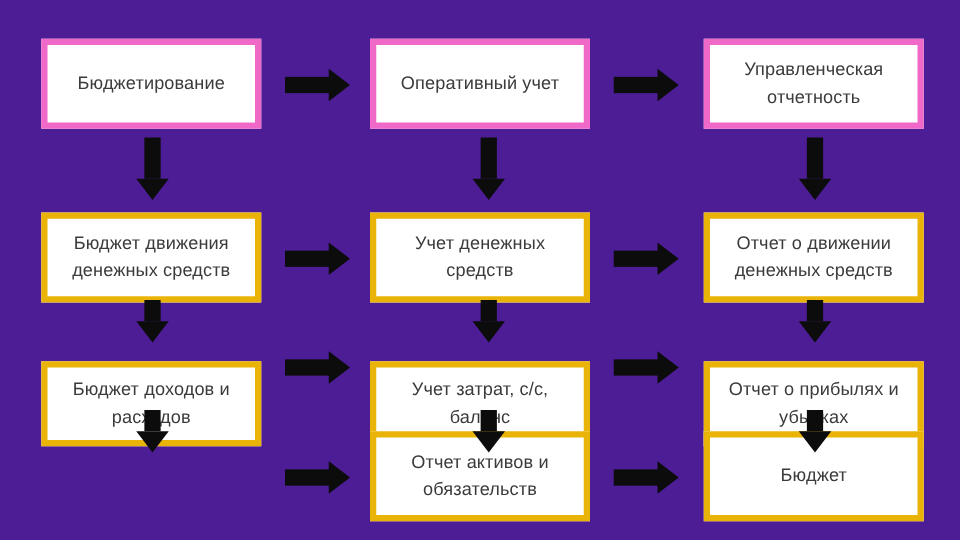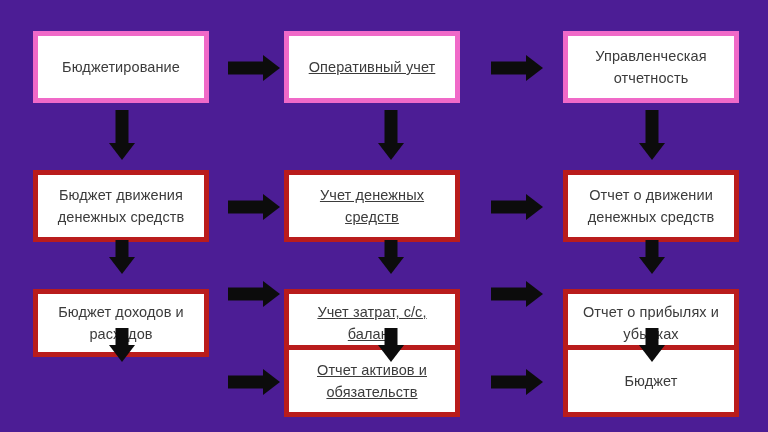--- a/index.html
+++ b/index.html
@@ -26,21 +26,21 @@
     justify-content: center;
     text-align: center;
     color: #3b3b3b;
     font-size: 14.5px;
     line-height: 1.55;
     letter-spacing: 0.1px;
     padding: 2px 6px;
     z-index: 2;
   }
   .node.pink  { border: 5px solid #f069c8; }
-  .node.green { border: 5px solid #b91c1c; }
+  .node.green { border: 5px solid #eab308; }
   .node-label { display: block; }
 
   
   .arrow-h {
     position: absolute;
     z-index: 3;
   }
   .arrow-h .shaft {
     position: absolute;
     left: 0;
@@ -81,21 +81,21 @@
     transform: translateX(-50%);
     width: 0;
     height: 0;
     border-left: 13px solid transparent;
     border-right: 13px solid transparent;
     border-top: 17px solid #0c0c0c;
   }
 
   
   .col1 { left: 33px;  width: 176px; }
-  .col2 { left: 284px; width: 176px; text-decoration: underline; }
+  .col2 { left: 296px; width: 176px; }
   .col3 { left: 563px; width: 176px; }
 
   
   .row1 { top: 31px;  height: 72px; }
   .row2 { top: 170px; height: 72px; }
   .row3 { top: 257px; height: 68px; margin-top: 32px; }
   .row4 { top: 345px; height: 72px; }
 
   
   .h-r1 { top: 55px;  width: 52px; height: 26px; }

